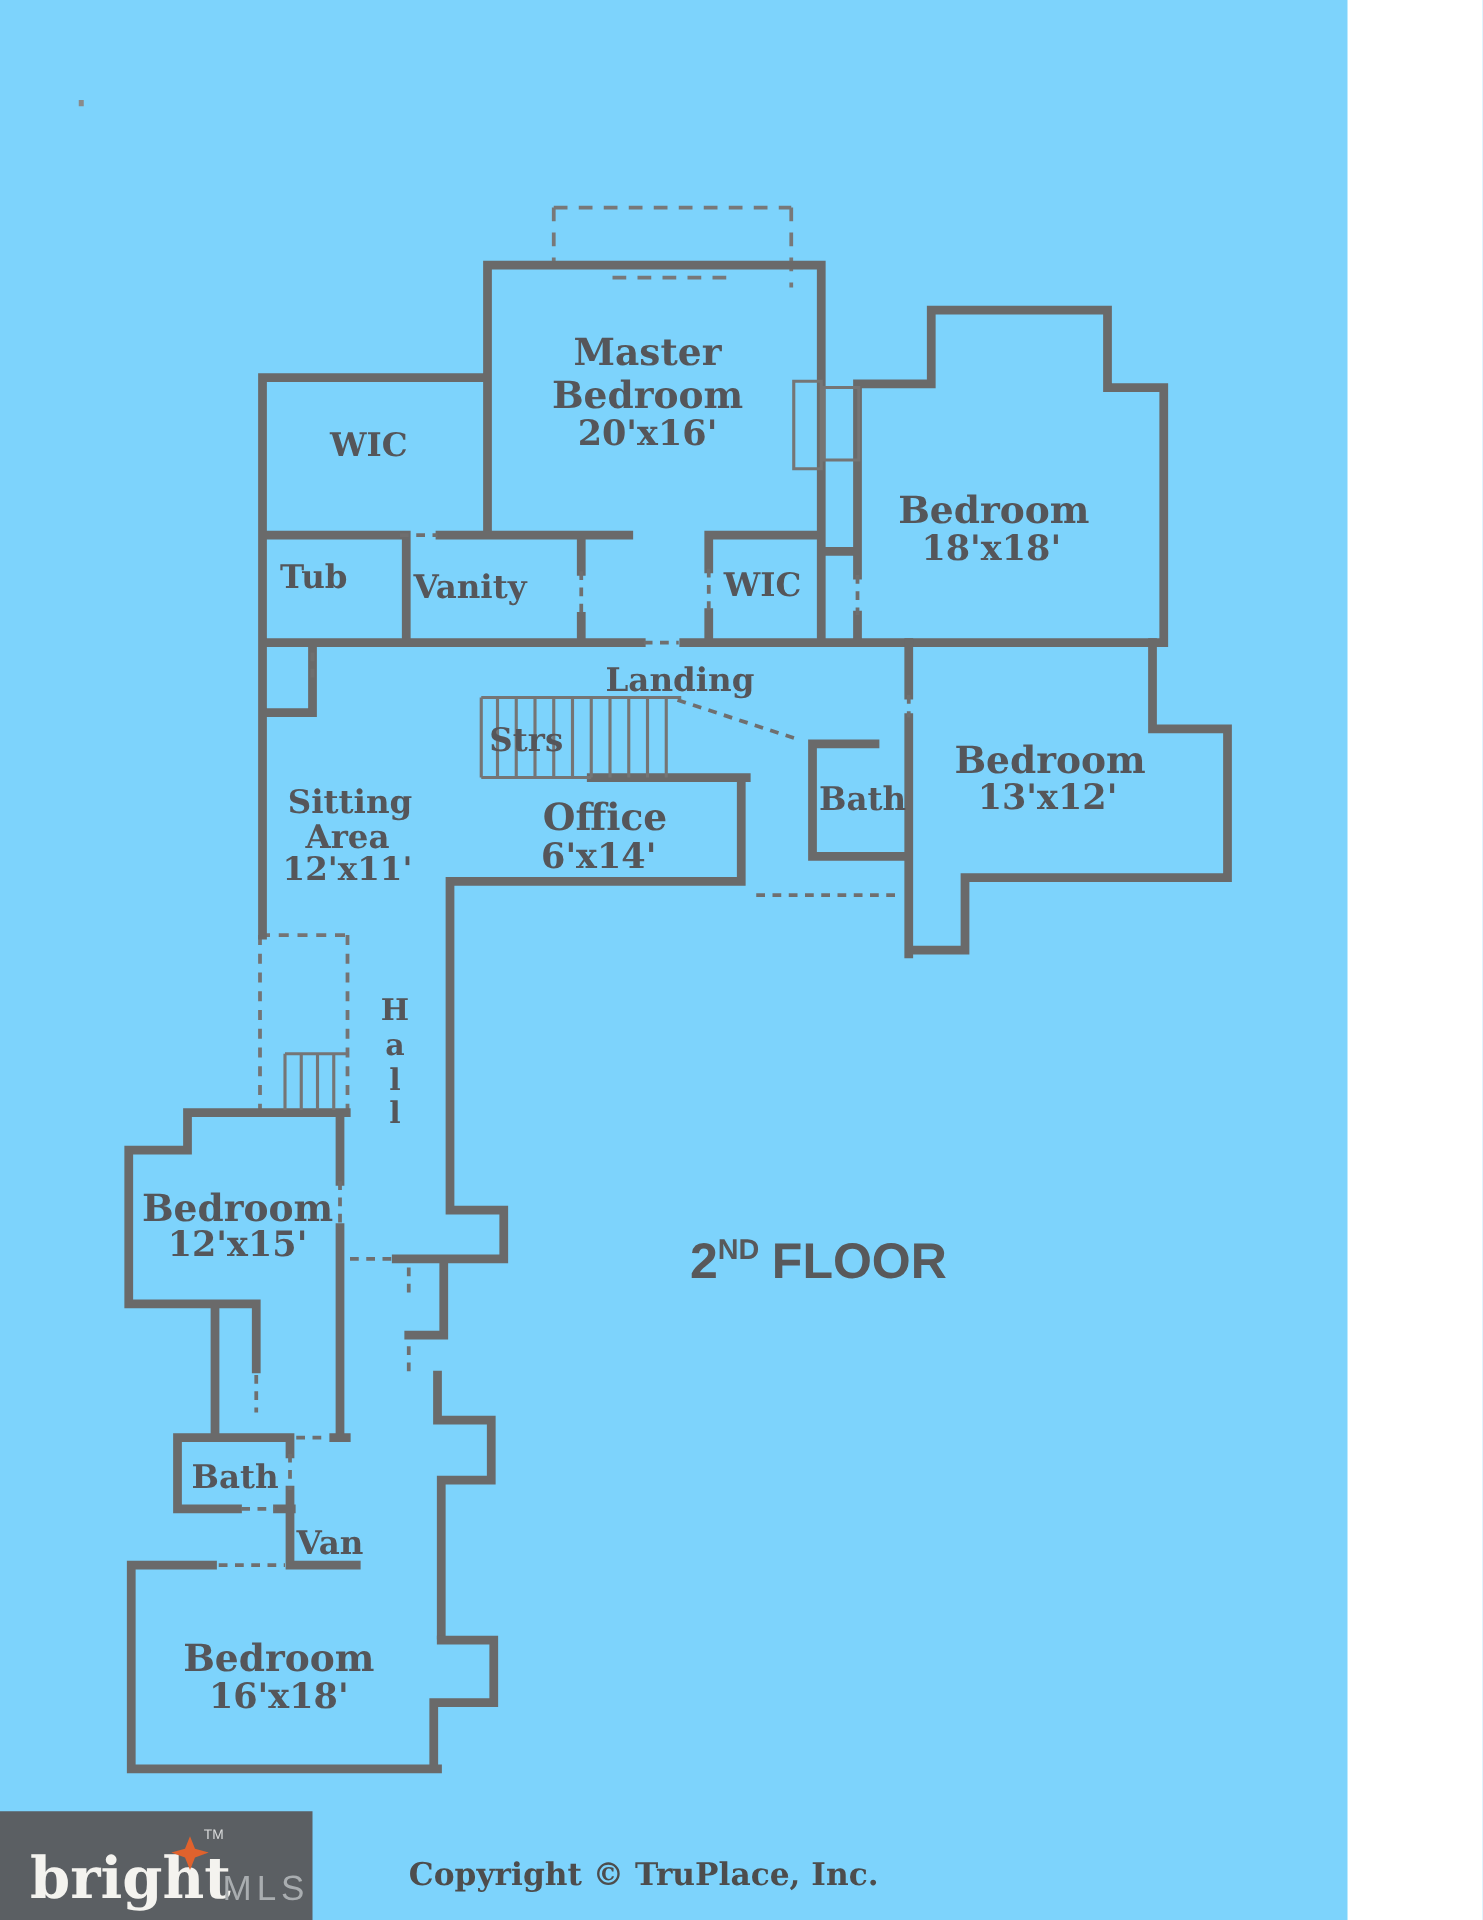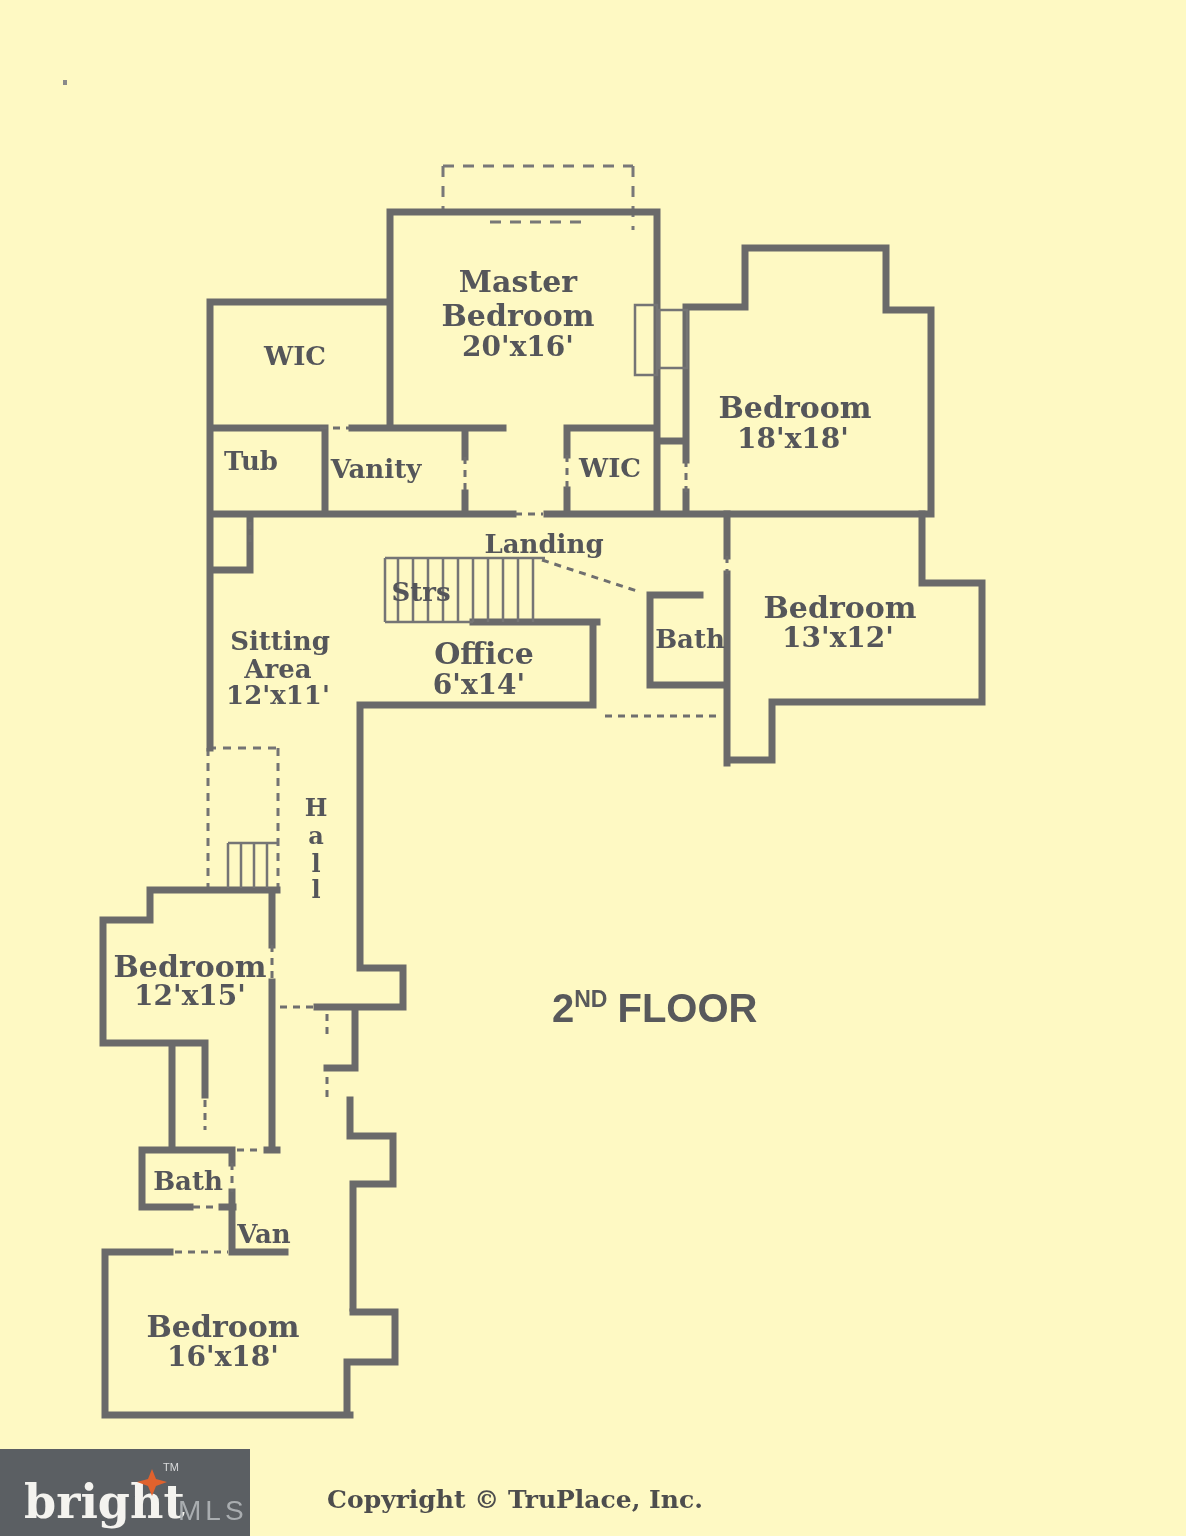--- a/index.html
+++ b/index.html
@@ -1,16 +1,16 @@
 <!DOCTYPE html>
 <html><head>
 <meta charset="utf-8">
 <style>
   html,body{margin:0;padding:0;background:#ffffff;}
-  .page{position:relative;width:1186px;height:1536px;background:#fef9c3;overflow:hidden;
+  .page{position:relative;width:1078px;height:1536px;background:#7dd3fc;overflow:hidden;
         font-family:"Liberation Sans",sans-serif;text-decoration:underline;}
   svg{position:absolute;left:0;top:0;}
   .wall   {stroke:#6a6a6a;stroke-width:7;fill:none;stroke-linecap:square;}
   .thin   {stroke:#757575;stroke-width:2.5;fill:none;}
   .door   {stroke:#6f6f6f;stroke-width:3;fill:none;stroke-dasharray:7 6;}
   .deck   {stroke:#787878;stroke-width:3;fill:none;stroke-dasharray:11 9;}
   .sitdash{stroke:#747474;stroke-width:3;fill:none;stroke-dasharray:8 7;}
   .room-name {font-family:"DejaVu Serif",serif;font-weight:bold;font-size:30px;fill:#55565a;text-anchor:middle;}
   .room-dims {font-family:"DejaVu Serif",serif;font-weight:bold;font-size:28px;fill:#55565a;text-anchor:middle;}
   .room-small{font-family:"DejaVu Serif",serif;font-weight:bold;font-size:26px;fill:#55565a;text-anchor:middle;}

